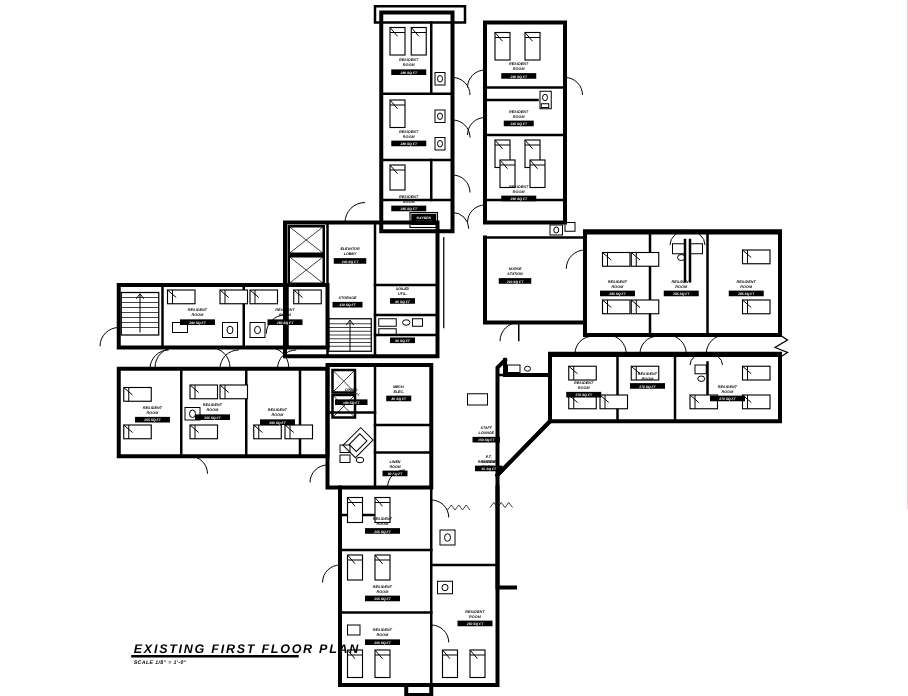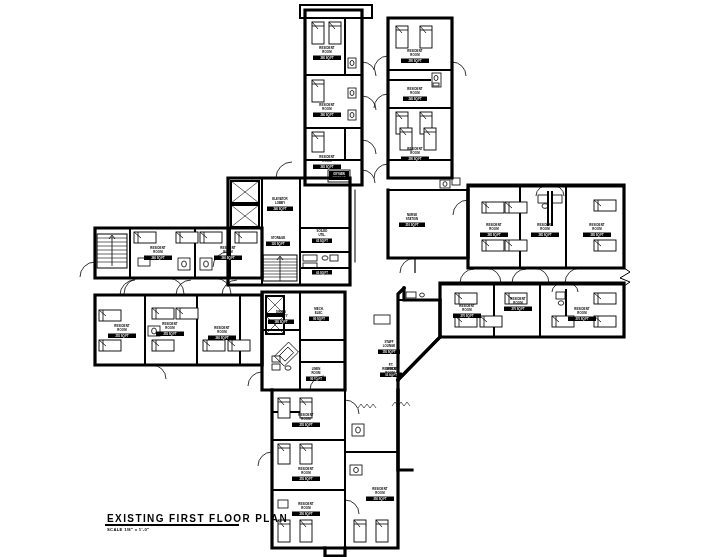--- a/index.html
+++ b/index.html
@@ -1,18 +1,18 @@
 <!DOCTYPE html>
 <html><head>
 <meta charset="utf-8">
 <style>
   html,body{margin:0;padding:0;background:#ffffff;}
   body{width:726px;height:557px;overflow:hidden;
        font-family:"Liberation Sans", sans-serif;}
-  #plan-root{position:relative;width:726px;height:557px;background:#b91c1c;}
+  #plan-root{position:relative;width:726px;height:557px;background:#b91c1c;font-style:italic;}
   svg#floorplan{display:block;width:726px;height:557px;}
 
   
   .wall-heavy{fill:none;stroke:#000;stroke-width:3.2;stroke-linecap:square;stroke-linejoin:miter;}
   .wall-med  {fill:none;stroke:#000;stroke-width:2.0;stroke-linecap:square;stroke-linejoin:miter;}
   .wall-thin {fill:none;stroke:#000;stroke-width:1.0;stroke-linecap:square;stroke-linejoin:miter;}
   .hair      {fill:none;stroke:#000;stroke-width:0.6;}
   .door-arc  {fill:none;stroke:#000;stroke-width:0.8;}
   .door-leaf {fill:none;stroke:#000;stroke-width:1.2;}
   .fix       {fill:none;stroke:#000;stroke-width:0.8;}

